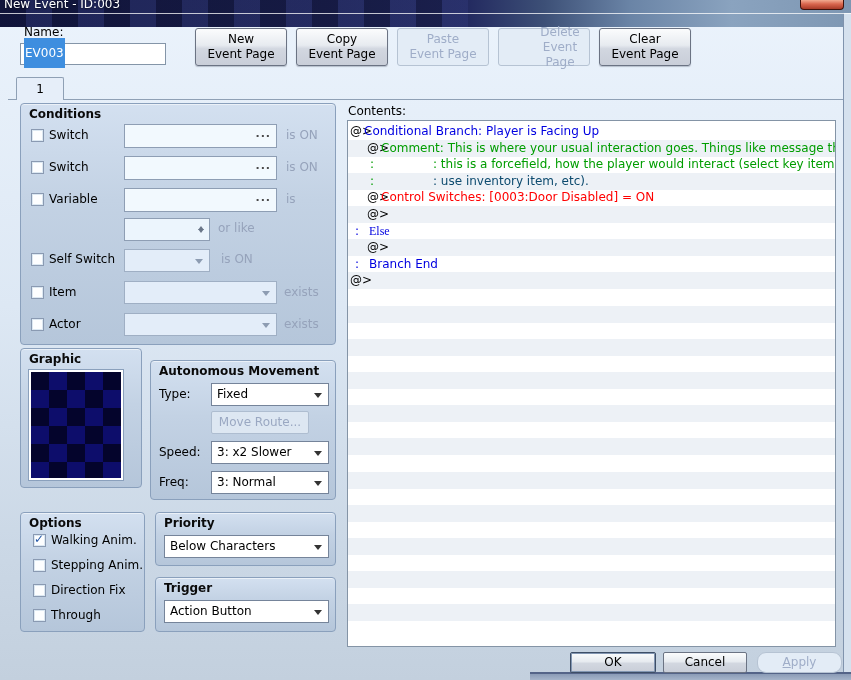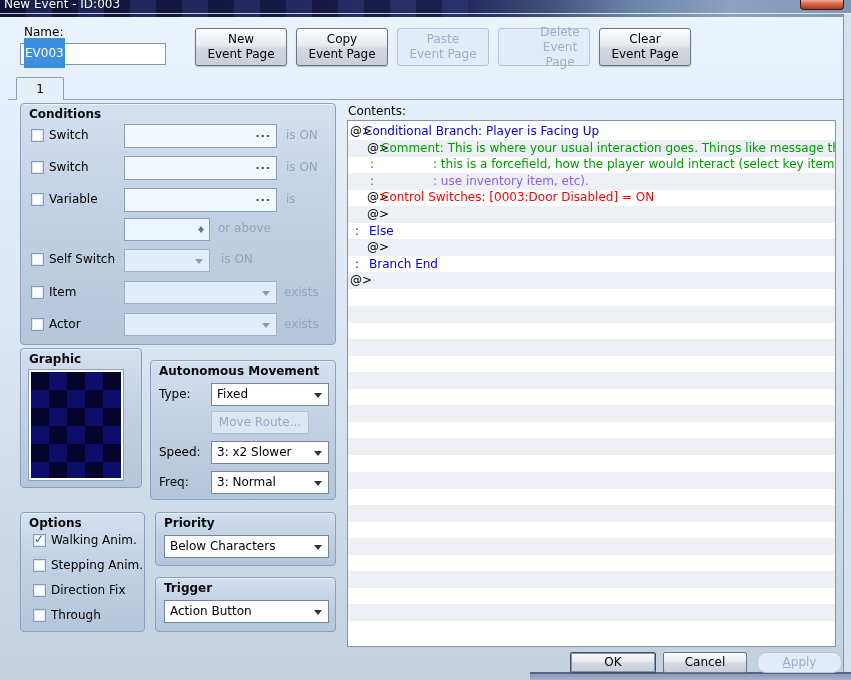--- a/index.html
+++ b/index.html
@@ -3,21 +3,21 @@
 <meta charset="utf-8">
 <style>
   html,body{margin:0;padding:0;background:#5a6b80;}
   *{box-sizing:border-box;}
   .window{
     position:relative;width:851px;height:680px;overflow:hidden;
     font-family:"DejaVu Sans","Liberation Sans",sans-serif;font-size:12px;color:#000;
     background:linear-gradient(180deg,#ebf3fc 0%,#dde8f4 45%,#cbd8e6 80%,#c3d0de 100%);
   }
   
-  .titlebar{position:absolute;left:0;top:0;width:851px;height:17px;overflow:hidden;
+  .titlebar{position:absolute;left:0;top:0;width:851px;height:27px;overflow:hidden;
     background:linear-gradient(90deg,#161b47 0%,#1d2353 38%,#232a60 55%,#3d5077 64%,#6a84a6 74%,#8aa3bf 86%,#7e97b3 100%);}
   .titlebar:after{content:"";position:absolute;left:0;top:0;width:55%;height:100%;
     background:repeating-linear-gradient(90deg,rgba(0,0,20,.25) 0 26px,rgba(70,80,160,.18) 26px 52px);}
   .title-text{position:absolute;left:4px;top:-3px;color:#fff;font-size:12px;line-height:14px;z-index:2;text-shadow:0 1px 2px rgba(0,0,0,.6);}
   .close-btn{position:absolute;right:7px;top:0;width:44px;height:10px;z-index:3;
     border:1px solid #40120b;border-top:none;border-radius:0 0 4px 4px;
     background:linear-gradient(180deg,#f2ab91 0%,#d9664e 45%,#a83a27 100%);}
   .glass-edge{position:absolute;left:0;top:13px;width:851px;height:1px;background:rgba(255,255,255,.75);z-index:2;}
   .right-edge{position:absolute;right:0;top:13px;width:8px;height:660px;background:#d5e1ee;border-left:1px solid #8093ad;}
   .bottom-edge{position:absolute;left:530px;top:672px;width:321px;height:8px;
@@ -130,21 +130,21 @@
     <div class="lbl" style="left:28px;top:88px;">Variable</div>
     <div class="field" style="left:103px;top:84px;width:153px;">
         <span class="dots">...</span>
       </div>
     <div class="lbl gray" style="left:265px;top:88px;">is</div>
 
     <div class="spin" style="left:103px;top:114px;width:86px;">
         <span class="up"></span>
         <span class="dn"></span>
       </div>
-    <div class="lbl gray" style="left:197px;top:117px;">or above</div>
+    <div class="lbl gray" style="left:197px;top:117px;">or like</div>
 
     <div class="cb" style="left:10px;top:149px;"></div>
     <div class="lbl" style="left:28px;top:148px;">Self Switch</div>
     <div class="dd disabled" style="left:103px;top:145px;width:86px;">
         <span class="arr"></span>
       </div>
     <div class="lbl gray" style="left:200px;top:148px;">is ON</div>
 
     <div class="cb" style="left:10px;top:182px;"></div>
     <div class="lbl" style="left:28px;top:181px;">Item</div>
@@ -235,32 +235,32 @@
       <div class="crow" style="top: 18.6px; background: rgb(237, 241, 246);">
         <span style="left: 19px; color: rgb(0, 0, 0);">@&gt;</span>
         <span style="left: 33px; color: rgb(0, 157, 0);">Comment: This is where your usual interaction goes. Things like message tha</span>
       </div>
       <div class="crow" style="top: 35.2px;">
         <span style="left: 22px; color: rgb(0, 157, 0);">:</span>
         <span style="left: 85px; color: rgb(0, 157, 0);">: this is a forcefield, how the player would interact (select key item,</span>
       </div>
       <div class="crow" style="top: 51.8px; background: rgb(237, 241, 246);">
         <span style="left: 22px; color: rgb(0, 157, 0);">:</span>
-        <span style="left: 85px; color: #8b5cf6;">: use inventory item, etc).</span>
+        <span style="left: 85px; color: #0c4a6e;">: use inventory item, etc).</span>
       </div>
       <div class="crow" style="top: 68.4px;">
         <span style="left: 19px; color: rgb(0, 0, 0);">@&gt;</span>
         <span style="left: 33px; color: rgb(255, 0, 0);">Control Switches: [0003:Door Disabled] = ON</span>
       </div>
       <div class="crow" style="top: 85px; background: rgb(237, 241, 246);">
         <span style="left: 19px; color: rgb(0, 0, 0);">@&gt;</span>
       </div>
       <div class="crow" style="top: 101.6px;">
         <span style="left: 7px; color: rgb(0, 0, 224);">:</span>
-        <span style="left: 21px; color: rgb(0, 0, 224);">Else</span>
+        <span style="left: 21px; color: rgb(0, 0, 224); font-family: Liberation Serif, serif;">Else</span>
       </div>
       <div class="crow" style="top: 118.2px; background: rgb(237, 241, 246);">
         <span style="left: 19px; color: rgb(0, 0, 0);">@&gt;</span>
       </div>
       <div class="crow" style="top: 134.8px;">
         <span style="left: 7px; color: rgb(0, 0, 224);">:</span>
         <span style="left: 21px; color: rgb(0, 0, 224);">Branch End</span>
       </div>
       <div class="crow" style="top: 151.4px; background: rgb(237, 241, 246);">
         <span style="left: 2px; color: rgb(0, 0, 0);">@&gt;</span>

